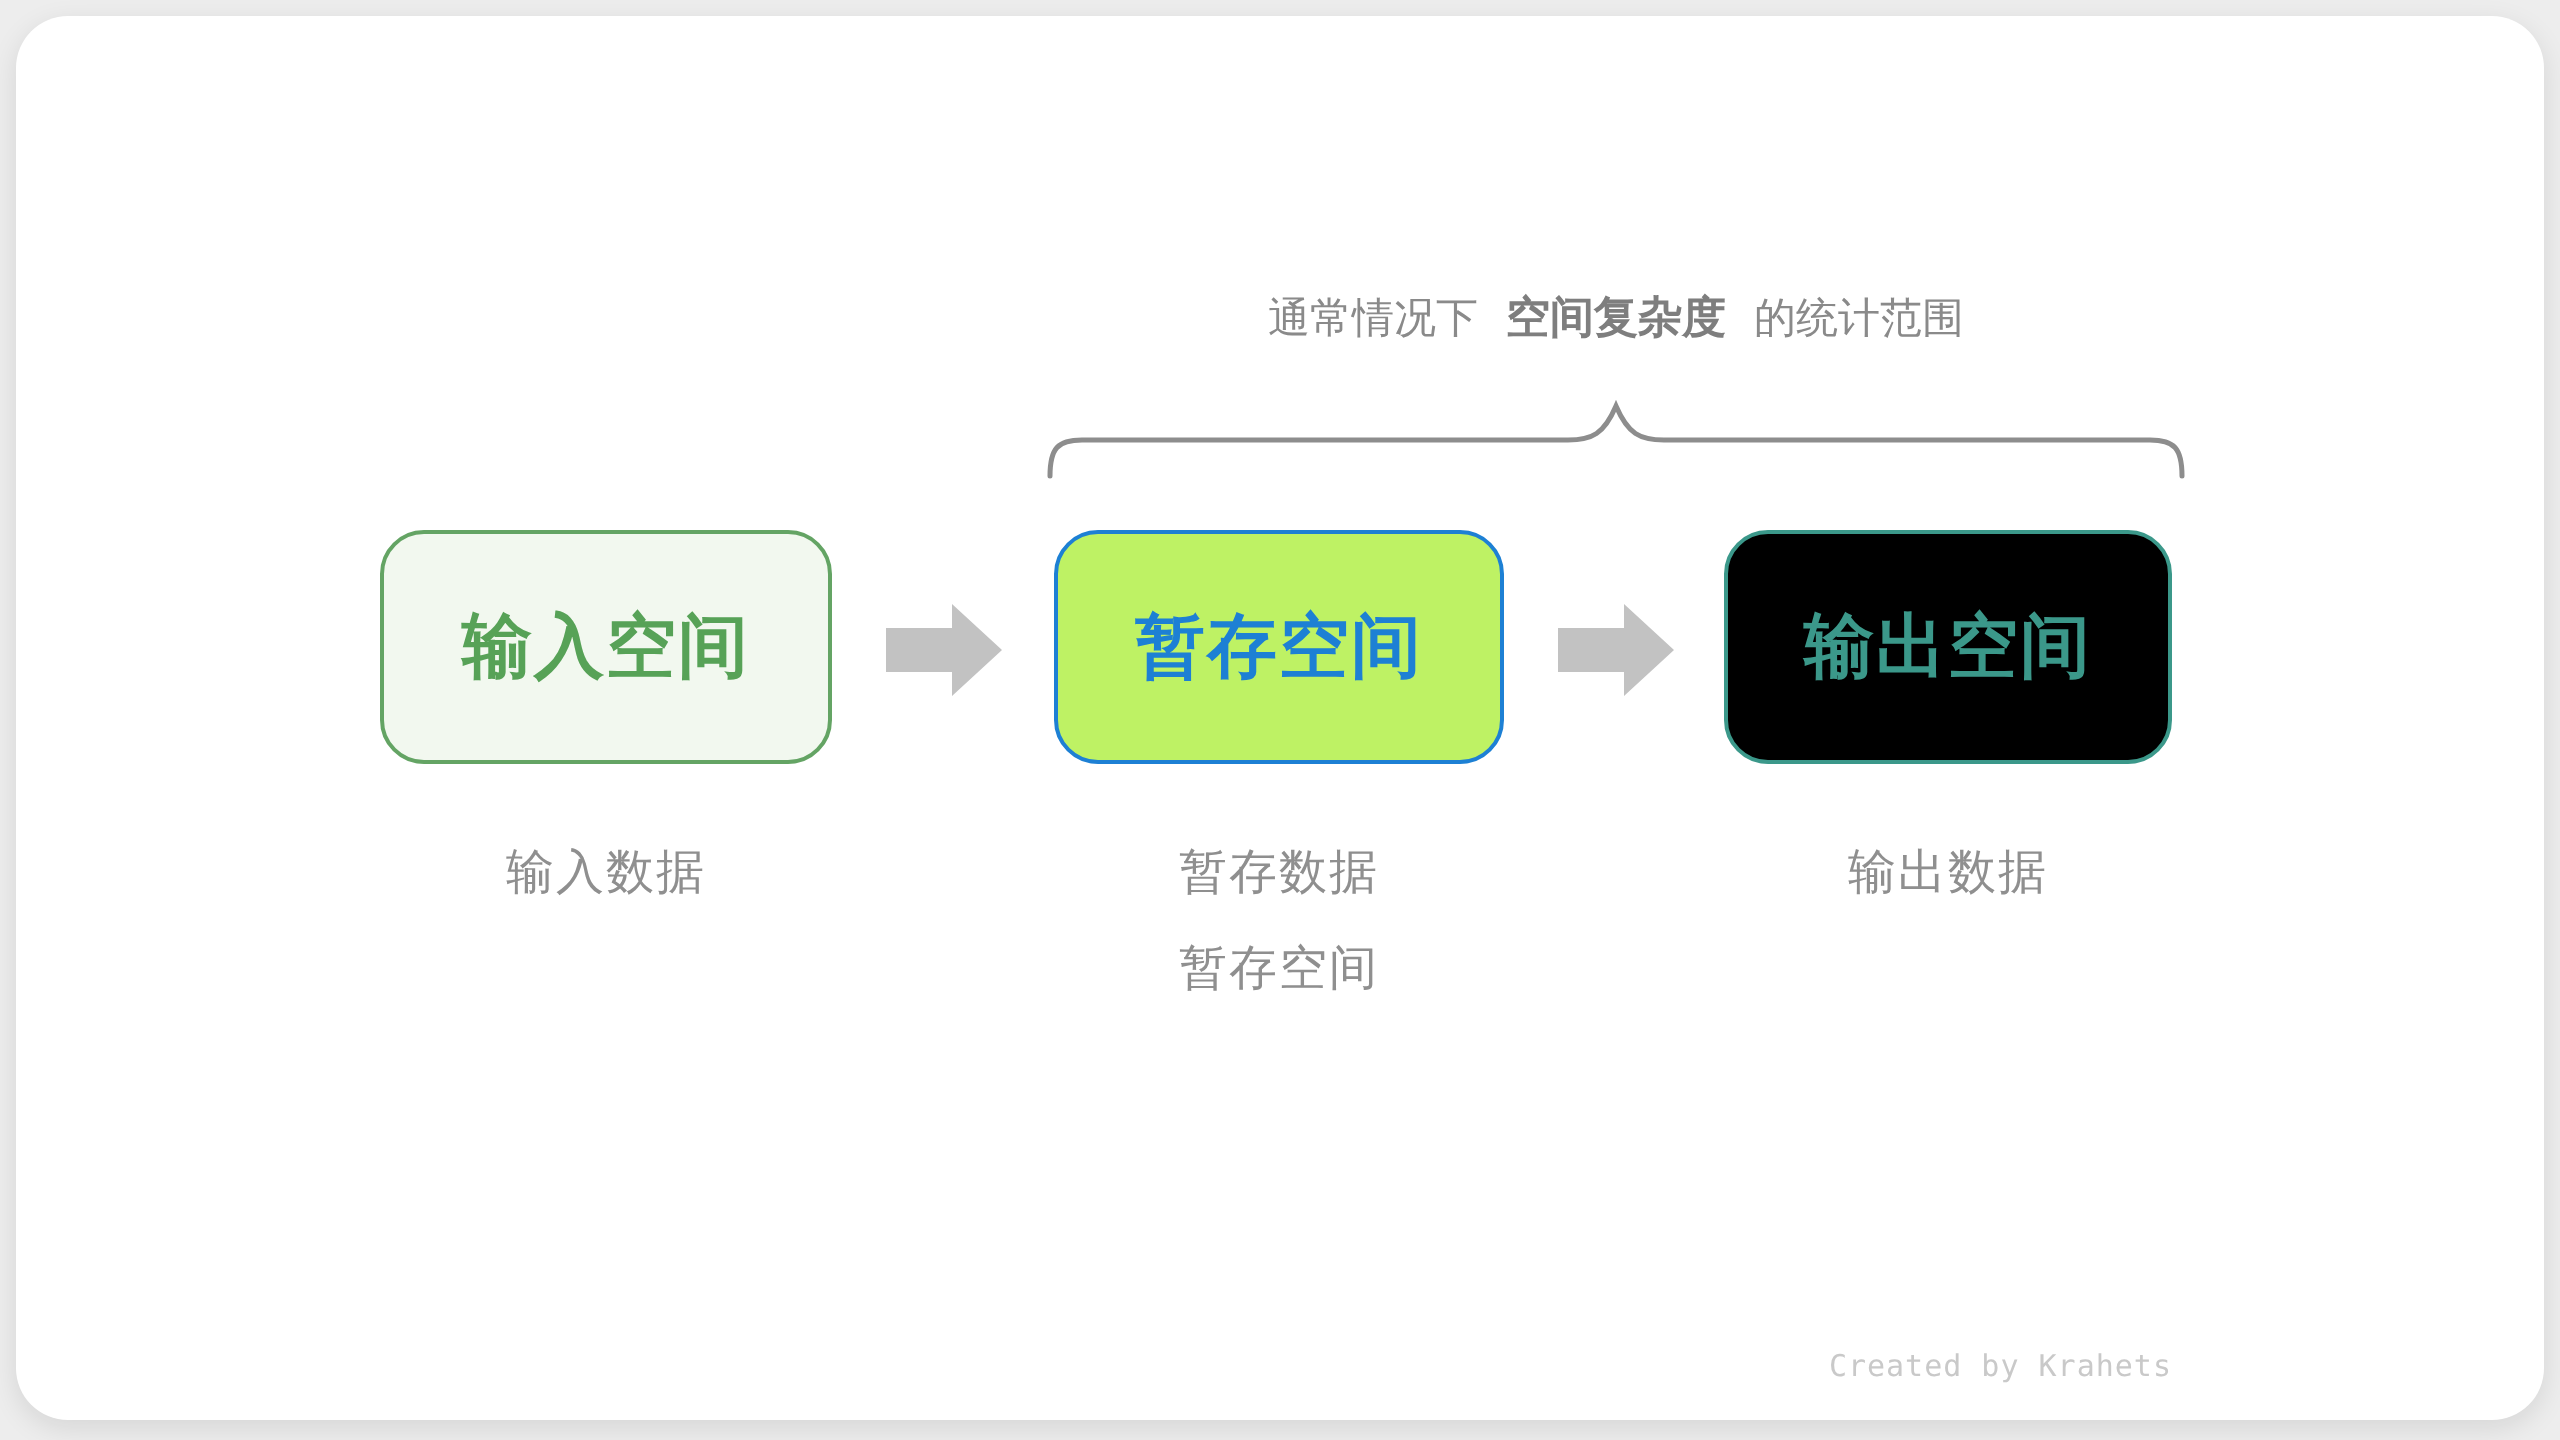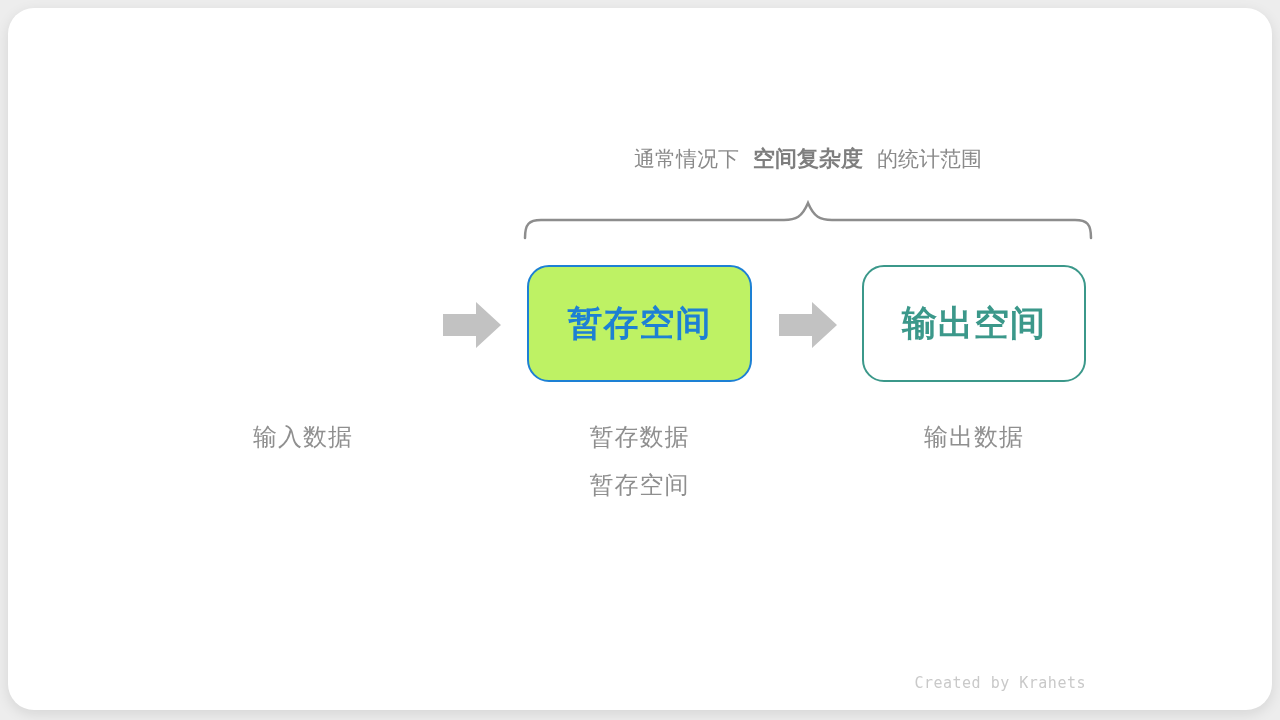--- a/index.html
+++ b/index.html
@@ -63,21 +63,21 @@
     color: #57a257;
   }
   .node-buffer {
     left: 527px; width: 225px;
     background: #bef264;
     border: 2.5px solid #1d80d4;
     color: #1d80d4;
   }
   .node-output {
     left: 862px; width: 224px;
-    background: #ffffff;
+    background: #000000;
     border: 2.5px solid #3b988a;
     color: #3b988a;
     font-family: Liberation Mono, monospace;
   }
 
   .arrow-svg {
     position: absolute;
     top: 302px;
     width: 58px; height: 46px;
   }
@@ -116,20 +116,23 @@
   <div class="scope-title">
     <span class="t-normal">通常情况下</span>
     <span class="t-bold">空间复杂度</span>
     <span class="t-normal">的统计范围</span>
   </div>
 
   <svg class="brace-svg" viewBox="0 0 570 42">
     <path d="M 2 40 C 2 26 6 22 18 22 L 261 22 C 273 22 279 19 285 5 C 291 19 297 22 309 22 L 552 22 C 564 22 568 26 568 40" fill="none" stroke="#8d8d8d" stroke-width="2.5" stroke-linecap="round"></path>
   </svg>
 
+  <div class="node node-input">
+    <span>输入空间</span>
+  </div>
 
   <svg class="arrow-svg arrow-1" viewBox="0 0 58 46">
     <polygon points="0,12 33,12 33,0 58,23 33,46 33,34 0,34" fill="#c2c2c2"></polygon>
   </svg>
 
   <div class="node node-buffer">
     <span>暂存空间</span>
   </div>
 
   <svg class="arrow-svg arrow-2" viewBox="0 0 58 46">

